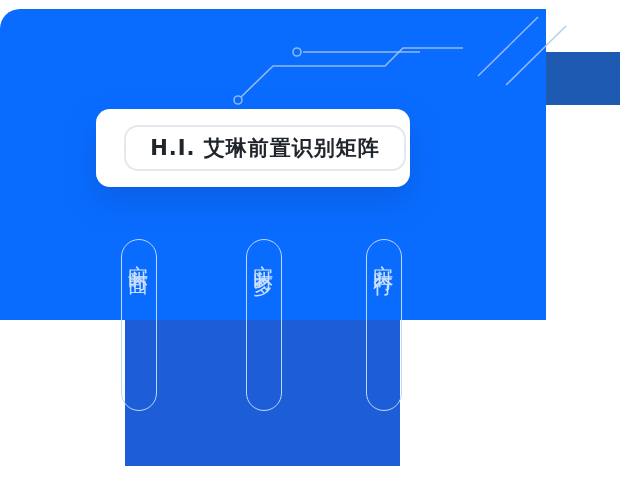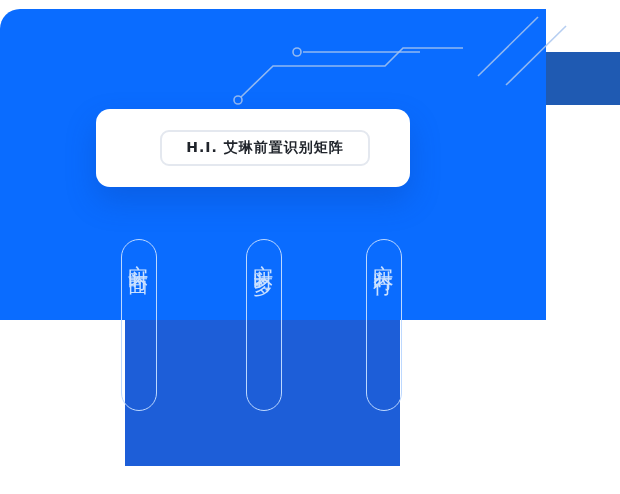--- a/index.html
+++ b/index.html
@@ -78,23 +78,23 @@
     background: var(--card-bg, #ffffff);
     border-radius: 14px;
     box-shadow: 0 14px 30px rgba(10, 60, 160, 0.28);
     display: flex;
     align-items: center;
     justify-content: center;
     z-index: 5;
   }
   .title-box {
     border: 2px solid #e4e8ef;
-    border-radius: 9px;
+    border-radius: 14px;
     padding: 7px 24px;
-    font-size: 14px;
+    font-size: 21px;
     font-weight: 600;
     color: var(--title-color, #20242b);
     letter-spacing: 1px;
     white-space: nowrap;
     margin-left: 24px;
   }
 
   
   .capsule {
     position: absolute;

